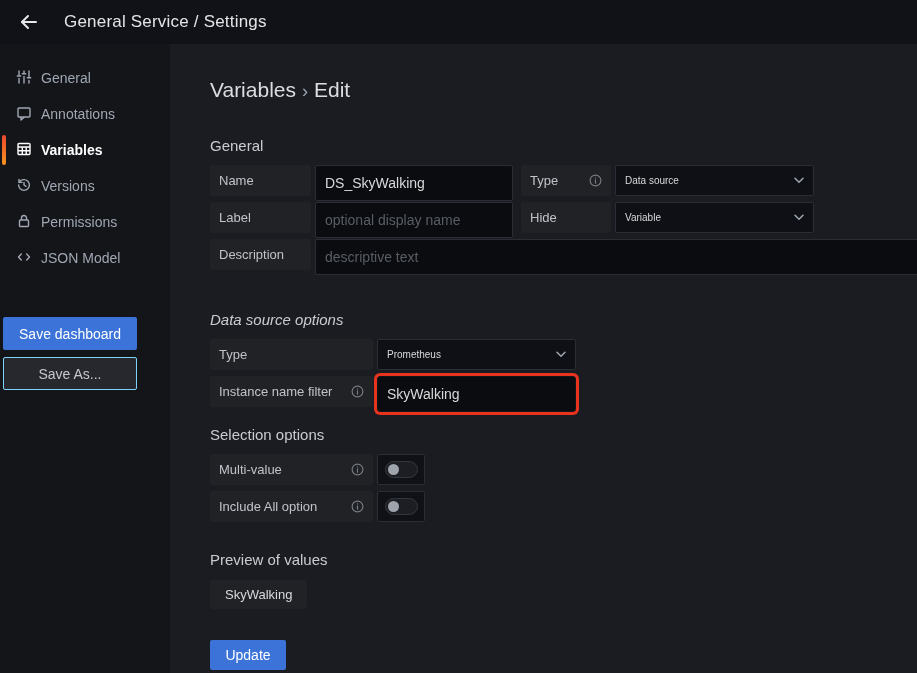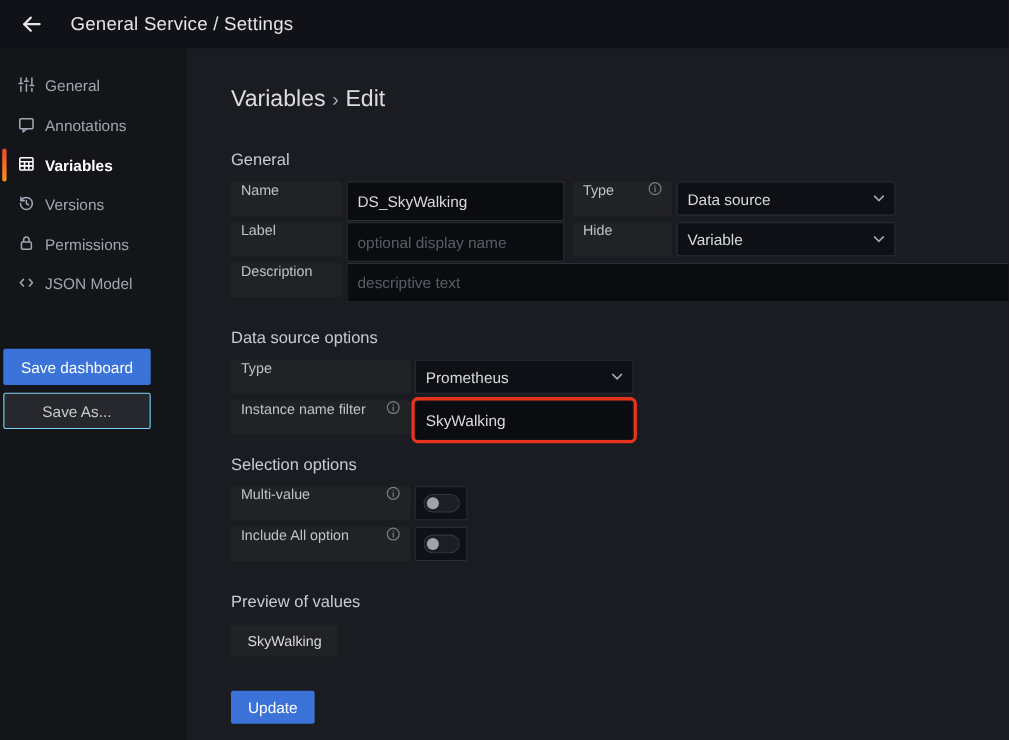--- a/index.html
+++ b/index.html
@@ -40,58 +40,58 @@
   .side-buttons .btn { width:134px; height:33px; }
   
   .page-title { font-size:21px; font-weight:500; color:#dcdde0; }
   .page-title .sep { color:#9fa7b3; font-size:18px; padding:0 6px; }
   .section-title { font-size:15px; font-weight:400; color:#c8ccd1; }
   .mt-general { margin-top:35px; }
   .rows { margin-top:11px; }
   .form-row { display:flex; margin-bottom:6px; height:31px; }
   .f-label {
     background:#202226; border-radius:2px; margin-right:4px;
-    display:flex; align-items:flex-start; justify-content:space-between;
+    display:flex; align-items:center; justify-content:space-between;
     padding:0 9px; font-size:13px; font-weight:500; color:#c0c3c9; flex-shrink:0;
   }
   .w100 { width:101px; } .w90 { width:90px; } .w163 { width:163px; }
   .f-input {
     background:#0b0c0f; border:1px solid #2a2d33; border-radius:2px;
     color:#d8d9da; padding:0 9px; font-size:14px; height:36px;
     font-family:inherit; outline:none;
   }
   .f-input::placeholder { color:#585d66; opacity:1; }
   .w198 { width:198px; } .w199 { width:199px; }
   .flex1 { flex:1; border-right:none; border-radius:2px 0 0 2px; }
   .gap8 { width:8px; flex-shrink:0; }
   .f-select {
     background:#0e1015; border:1px solid #2a2d33; border-radius:2px;
     display:flex; align-items:center; justify-content:space-between;
-    padding:0 9px; color:#d8d9da; font-size:14px; cursor:pointer; flex-shrink:0;
+    padding:0 9px; color:#d8d9da; font-size:10px; cursor:pointer; flex-shrink:0;
   }
   .chev { color:#9fa7b3; display:flex; }
   .highlight-red {
     box-shadow:0 0 0 3px #e8331f; border-radius:3px; border-color:#13141a;
   }
   .info-icon { display:flex; color:#797d85; margin-left:6px; }
   
   .toggle-box {
     width:48px; height:31px; background:#101116; border:1px solid #2a2d33;
     border-radius:2px; display:flex; align-items:center; justify-content:center;
     cursor:pointer;
   }
   .toggle-pill {
     width:33px; height:17px; background:#1c1e24; border:1px solid #33363c;
     border-radius:9px; position:relative;
   }
   .toggle-knob {
     position:absolute; left:2px; top:2px; width:11px; height:11px;
     border-radius:50%; background:#9fa3ab;
   }
-  .mt-section { margin-top:29px; }
+  .mt-section { margin-top:41px;font-style:italic; }
   .mt-sel { margin-top:19px; }
   .mt-prev { margin-top:29px; }
   .chip {
     display:inline-block; margin-top:12px; padding:7px 15px;
     background:#202226; border-radius:2px; font-size:13px; font-weight:500;
     color:#d8d9da;
   }
   .update-btn { display:block; margin-top:31px; width:76px; height:30px; }
 </style>
 </head>

